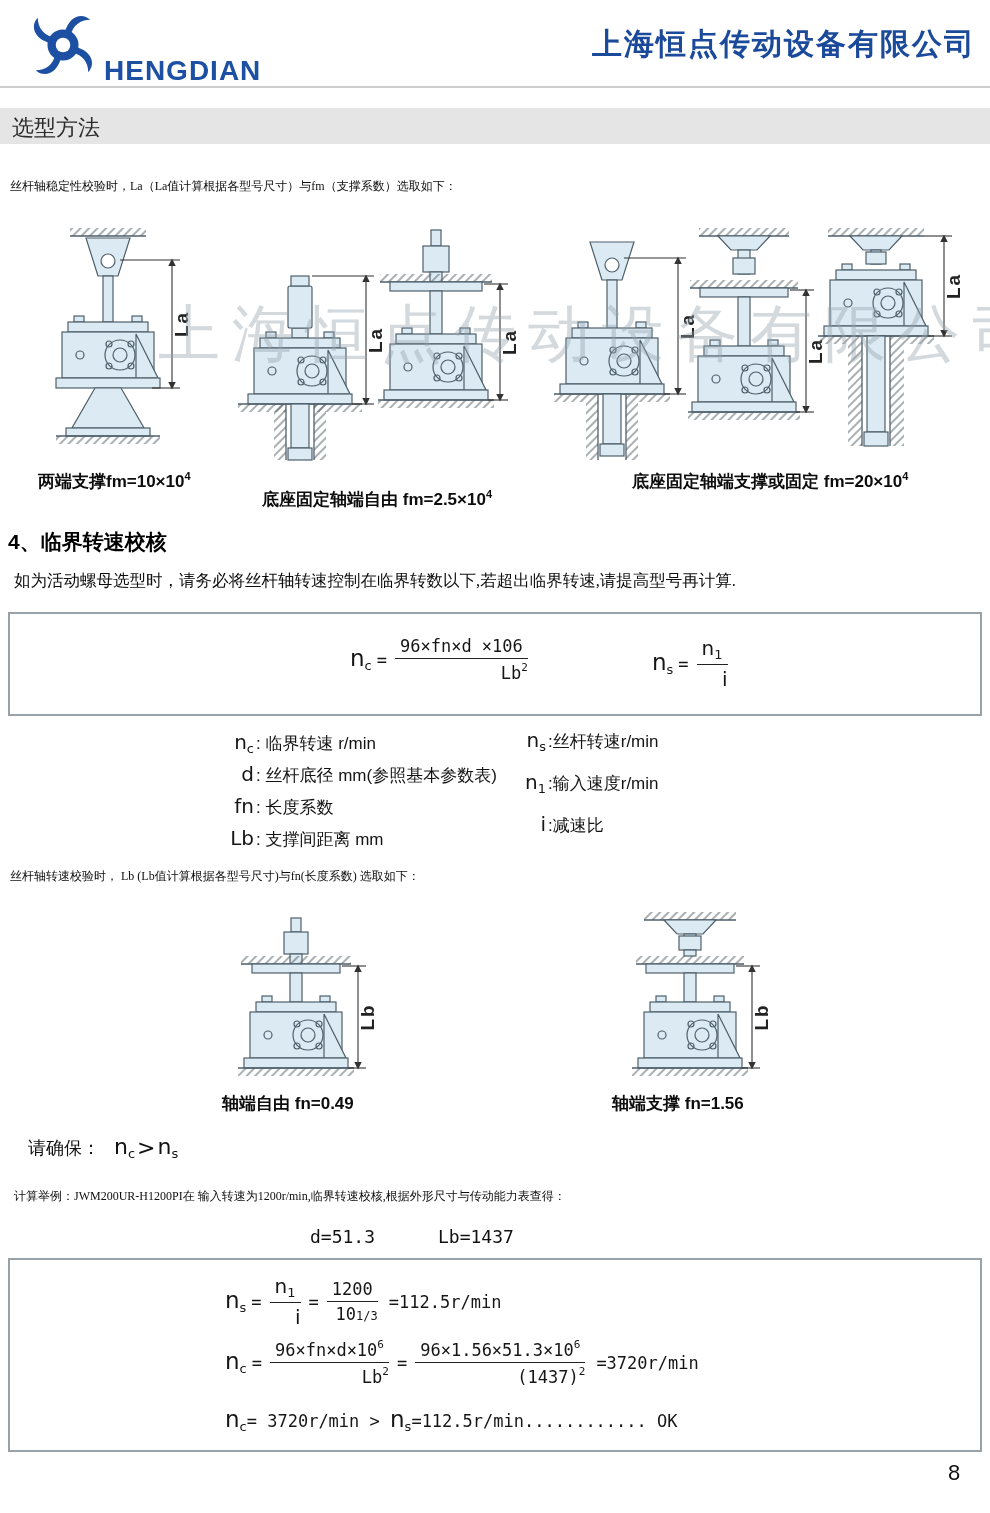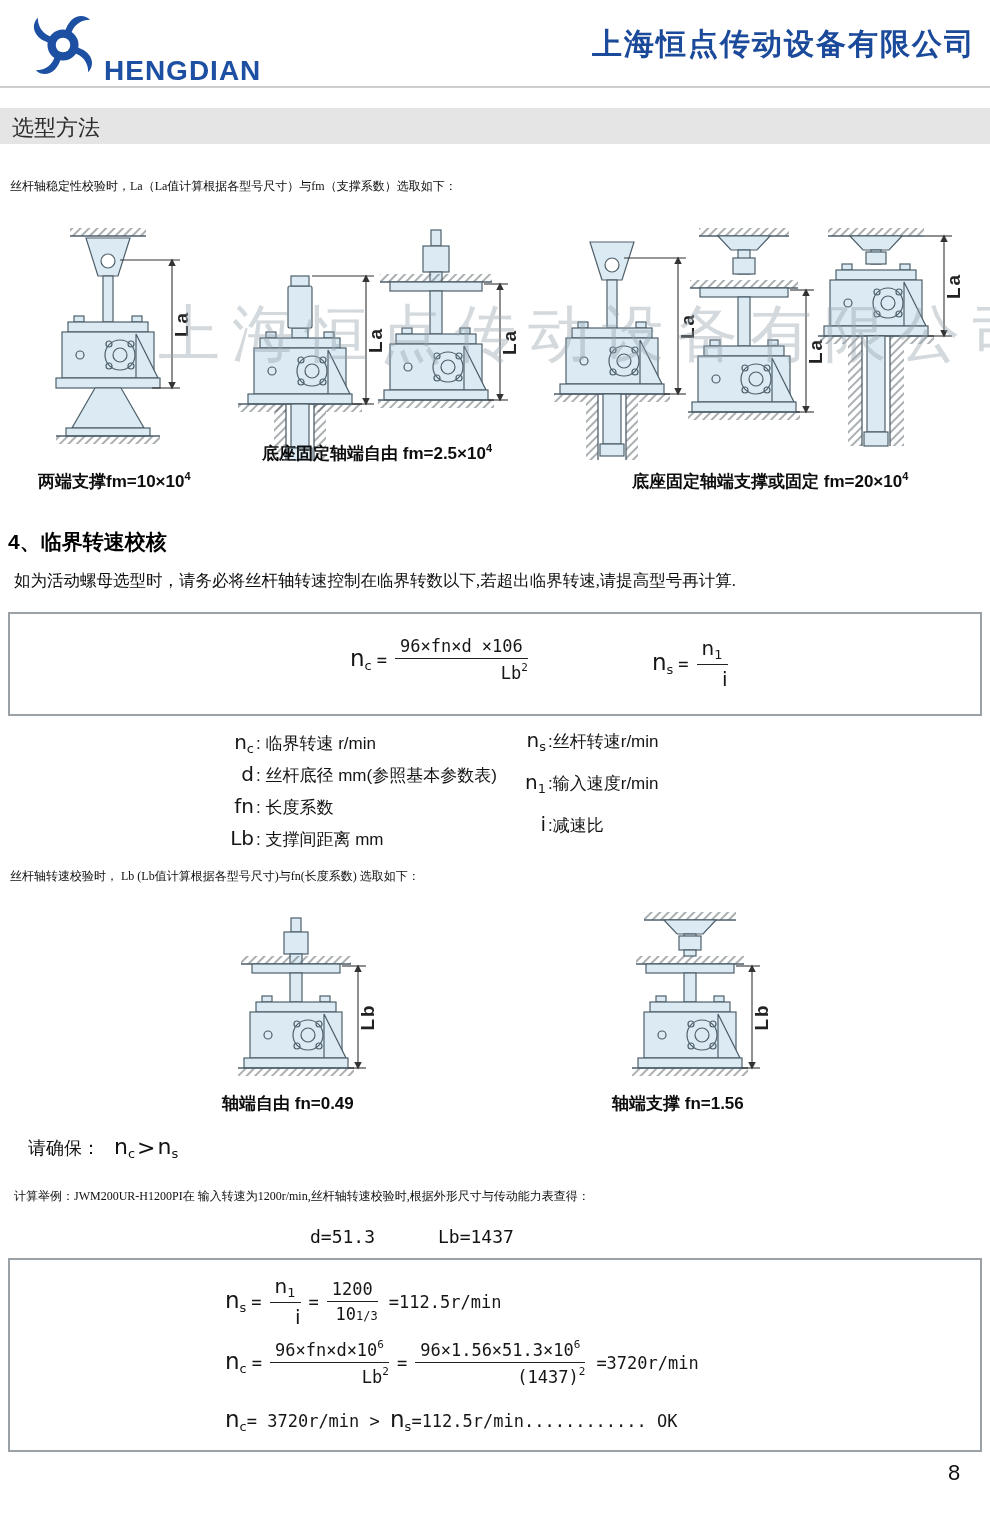--- a/index.html
+++ b/index.html
@@ -245,21 +245,21 @@
         <text transform="translate(84,64) rotate(-90)" text-anchor="middle">La</text>
       </g>
     </g>
   </svg>
 
   <div class="watermark">上海恒点传动设备有限公司</div>
 
   <div class="cap" style="left:38px;top:470px;">
     <span>两端支撑fm=10×10</span><sup>4</sup>
   </div>
-  <div class="cap" style="left:262px;top:442px;text-align:right;">
+  <div class="cap" style="left:262px;top:488px;text-align:right;">
     <span>底座固定轴端自由 fm=2.5×10</span><sup>4</sup>
   </div>
   <div class="cap" style="left:632px;top:470px;">
     <span>底座固定轴端支撑或固定 fm=20×10</span><sup>4</sup>
   </div>
 
   <h2 class="h4" style="left:8px;top:528px;">4、临界转速校核</h2>
   <p class="body-text" style="left:14px;top:570px;font-size:16.5px;">如为活动螺母选型时，请务必将丝杆轴转速控制在临界转数以下,若超出临界转速,请提高型号再计算.</p>
 
   <div class="fbox" style="top:612px;height:100px;">
@@ -365,21 +365,21 @@
   <div class="cap" style="left:222px;top:1092px;">轴端自由 fn=0.49</div>
   <div class="cap" style="left:612px;top:1092px;">轴端支撑 fn=1.56</div>
 
   <div class="ensure" style="left:28px;top:1136px;">
     <span class="lbl">请确保：</span>
     <span class="fsym"><span>n</span><span class="fsub">c</span></span>
     <span class="fsym" style="margin:0 2px;">&gt;</span>
     <span class="fsym"><span>n</span><span class="fsub">s</span></span>
   </div>
 
-  <p class="body-text" style="left:14px;top:1188px;">计算举例：JWM200UR-H1200PI在 输入转速为1200r/min,丝杆轴转速校验时,根据外形尺寸与传动能力表查得：</p>
+  <p class="body-text" style="left:14px;top:1188px;">计算举例：JWM200UR-H1200PI在 输入转速为1200r/min,临界转速校核,根据外形尺寸与传动能力表查得：</p>
   <div class="vals" style="left:310px;top:1226px;">d=51.3</div>
   <div class="vals" style="left:438px;top:1226px;">Lb=1437</div>
 
   <div class="fbox" style="top:1258px;height:190px;">
     <div class="fline" style="left:215px;top:14px;">
       <span class="fsym"><span>n</span><span class="fsub">s</span></span>
       <span class="feq">=</span>
       <span class="frac sansfrac">
         <span class="num"><span>n</span><span class="fsub">1</span></span>
         <span class="den">i</span>

